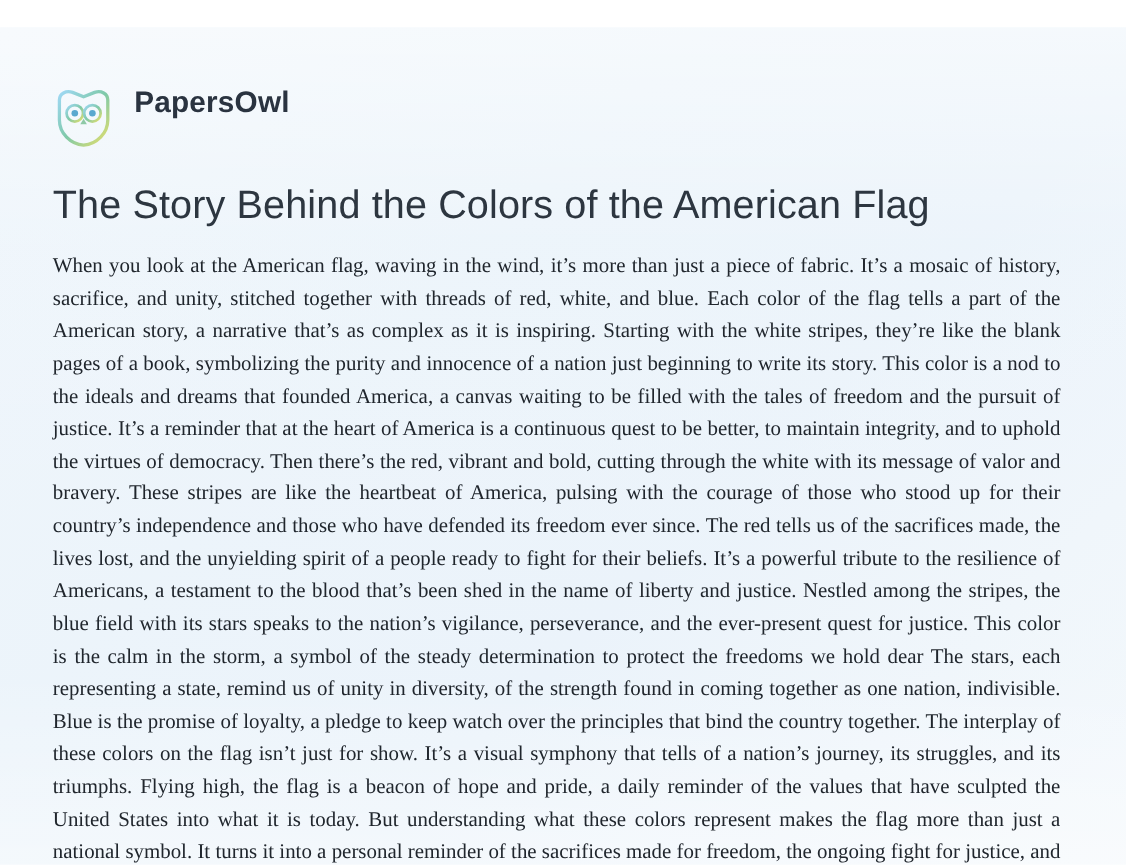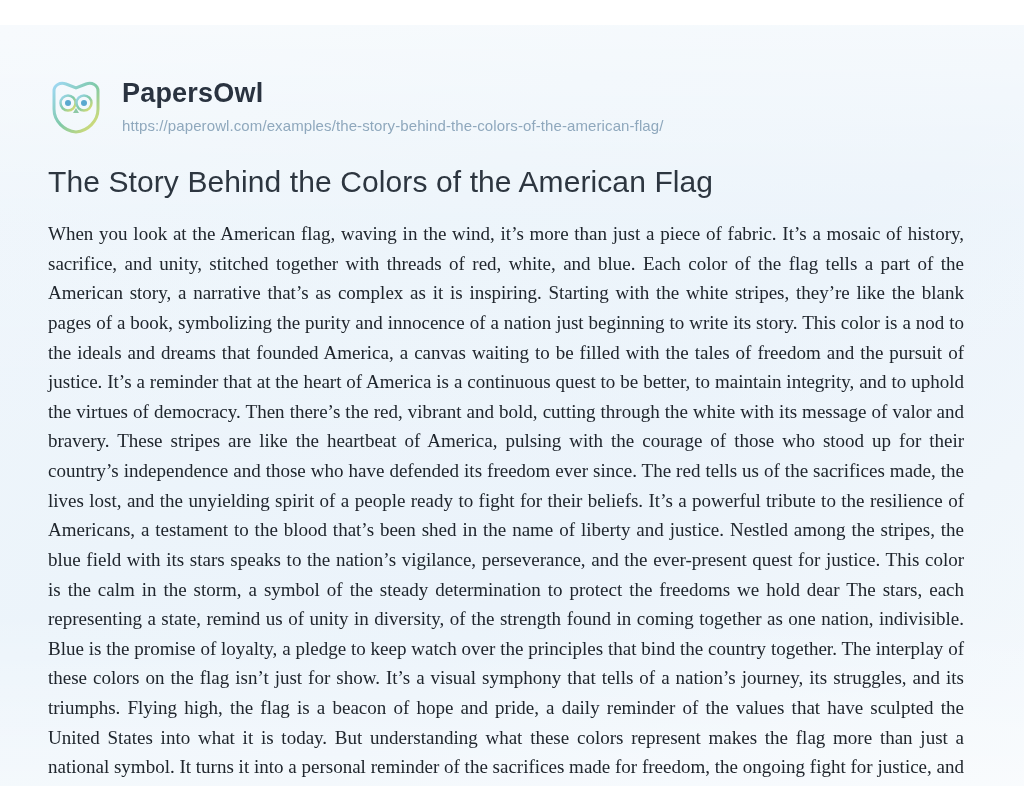--- a/index.html
+++ b/index.html
@@ -61,21 +61,21 @@
   }
   .brand-url {
     font-family: "Liberation Sans", sans-serif;
     font-size: 15px;
     color: #8fa8bd;
     letter-spacing: 0.1px;
     white-space: nowrap;
   }
   .article-title {
     font-family: "Liberation Sans", sans-serif;
-    font-size: 30px;
+    font-size: 36px;
     font-weight: normal;
     color: #2d3640;
     margin: 14px 0 20px 4px;
     letter-spacing: 0.1px;
   }
   .article-body {
     font-family: "Liberation Serif", serif;
     font-size: 19px;
     line-height: 1.56;
     color: #20262d;
@@ -103,21 +103,20 @@
           <path d="M10 16 C10 10 16 7 22 9 L32 13 L42 9 C48 7 54 10 54 16 L54 34 C54 46 44 56 32 57 C20 56 10 46 10 34 Z" fill="none" stroke="url(#owlgrad)" stroke-width="3"></path>
           <circle cx="24" cy="28" r="7.5" fill="none" stroke="url(#owlgrad)" stroke-width="2.5"></circle>
           <circle cx="40" cy="28" r="7.5" fill="none" stroke="url(#owlgrad)" stroke-width="2.5"></circle>
           <circle cx="24" cy="28" r="3" fill="#5aa8cf"></circle>
           <circle cx="40" cy="28" r="3" fill="#5aa8cf"></circle>
           <path d="M32 33 L29 38 L35 38 Z" fill="#8ec9a6"></path>
         </svg>
       </span>
       <div class="brand-block">
         <div class="brand-name">PapersOwl</div>
-        <div class="brand-url">https://paperowl.com/examples/the-story-behind-the-colors-of-the-american-flag/</div>
       </div>
     </div>
 
     <h1 class="article-title">The Story Behind the Colors of the American Flag</h1>
 
     <div class="article-body">When you look at the American flag, waving in the wind, it’s more than just a piece of fabric. It’s a mosaic of history, sacrifice, and unity, stitched together with threads of red, white, and blue. Each color of the flag tells a part of the American story, a narrative that’s as complex as it is inspiring. Starting with the white stripes, they’re like the blank pages of a book, symbolizing the purity and innocence of a nation just beginning to write its story. This color is a nod to the ideals and dreams that founded America, a canvas waiting to be filled with the tales of freedom and the pursuit of justice. It’s a reminder that at the heart of America is a continuous quest to be better, to maintain integrity, and to uphold the virtues of democracy. Then there’s the red, vibrant and bold, cutting through the white with its message of valor and bravery. These stripes are like the heartbeat of America, pulsing with the courage of those who stood up for their country’s independence and those who have defended its freedom ever since. The red tells us of the sacrifices made, the lives lost, and the unyielding spirit of a people ready to fight for their beliefs. It’s a powerful tribute to the resilience of Americans, a testament to the blood that’s been shed in the name of liberty and justice. Nestled among the stripes, the blue field with its stars speaks to the nation’s vigilance, perseverance, and the ever-present quest for justice. This color is the calm in the storm, a symbol of the steady determination to protect the freedoms we hold dear  The stars, each representing a state, remind us of unity in diversity, of the strength found in coming together as one nation, indivisible. Blue is the promise of loyalty, a pledge to keep watch over the principles that bind the country together. The interplay of these colors on the flag isn’t just for show. It’s a visual symphony that tells of a nation’s journey, its struggles, and its triumphs. Flying high, the flag is a beacon of hope and pride, a daily reminder of the values that have sculpted the United States into what it is today. But understanding what these colors represent makes the flag more than just a national symbol. It turns it into a personal reminder of the sacrifices made for freedom, the ongoing fight for justice, and the unity that fortifies America. Every time the flag flutters in the breeze, it’s like it’s whispering the stories of those who came before us, urging us to remember and to honor the ideals they fought for. In essence, the colors of the American flag weave together the past, present, and future of the United States, reminding us all of the purity, valor, and vigilance that define the American spirit. It’s a story of hope, freedom, and unwavering courage, inviting everyone to reflect on the legacy we’re all a part of. So, the next time you see the Stars and Stripes, take a moment to appreciate the deep meanings behind its colors and the rich tapestry of the American experience they</div>
 
   </div>
 </div>
 

